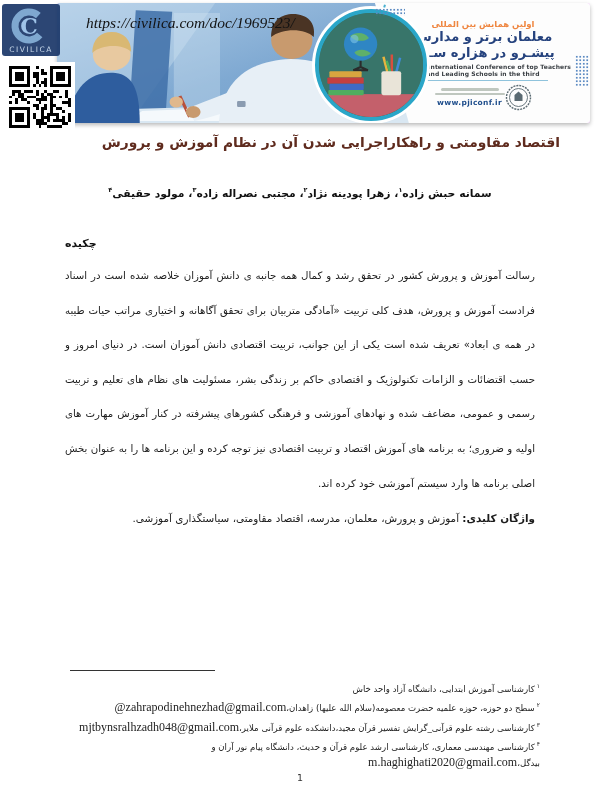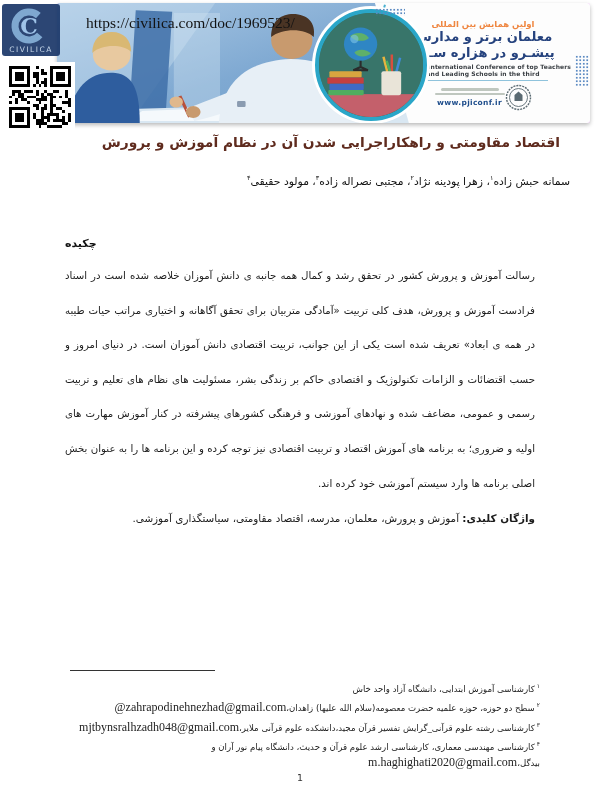--- a/index.html
+++ b/index.html
@@ -35,29 +35,29 @@
   .dots-top{position:absolute;left:318px;top:5px;width:30px;height:8px;}
   .dots-right{position:absolute;left:518px;top:52px;width:14px;height:32px;}
   .circle-inset{position:absolute;left:258px;top:6px;width:112px;height:112px;border-radius:50%;
                 border:4px solid var(--banner-teal);box-shadow:0 0 0 3px #fff,0 1px 3px rgba(0,0,0,.25);
                 overflow:hidden;background:#38756a;}
   .circle-inset svg{display:block;width:104px;height:104px;}
 
   
   .civilica-logo{position:absolute;left:2px;top:4px;width:58px;height:52px;}
   .url-link{position:absolute;left:86px;top:14px;font-family:"Liberation Serif",serif;
-            font-size:15.5px;color:#131313;white-space:nowrap;}
+            font-size:15.5px;color:#131313;white-space:nowrap;font-style:italic;}
   .qr-box{position:absolute;left:5px;top:62px;width:70px;height:70px;background:#fff;padding:4px;}
   .qr-box svg{display:block;width:62px;height:62px;shape-rendering:crispEdges;}
 
   
   .doc-title{position:absolute;left:40px;right:40px;top:134px;text-align:right;direction:rtl;
              font-weight:bold;font-size:13.8px;color:var(--title);}
-  .authors{position:absolute;left:30px;right:30px;top:174px;direction:rtl;
-           font-weight:normal;font-size:10.8px;color:#111;}
+  .authors{position:absolute;left:30px;right:30px;top:186px;text-align:center;direction:rtl;
+           font-weight:bold;font-size:10.8px;color:#111;}
   .authors sup{font-size:6.5px;vertical-align:super;}
   .content{position:absolute;left:65px;right:65px;top:237px;}
   .abs-heading{direction:rtl;text-align:left;font-weight:bold;font-size:11px;color:#111;}
   .abs-body{direction:rtl;text-align:justify;font-size:10.2px;line-height:34.6px;color:#1c1c1c;margin-top:9px;}
   .keywords{direction:rtl;text-align:right;font-size:10.4px;line-height:30px;color:#1c1c1c;margin-top:2px;}
   .keywords b{font-weight:bold;}
 
   
   .fn-sep{position:absolute;left:70px;top:670px;width:145px;border-top:1px solid #333;}
   .footnotes{position:absolute;left:55px;right:60px;top:678px;direction:rtl;text-align:right;

